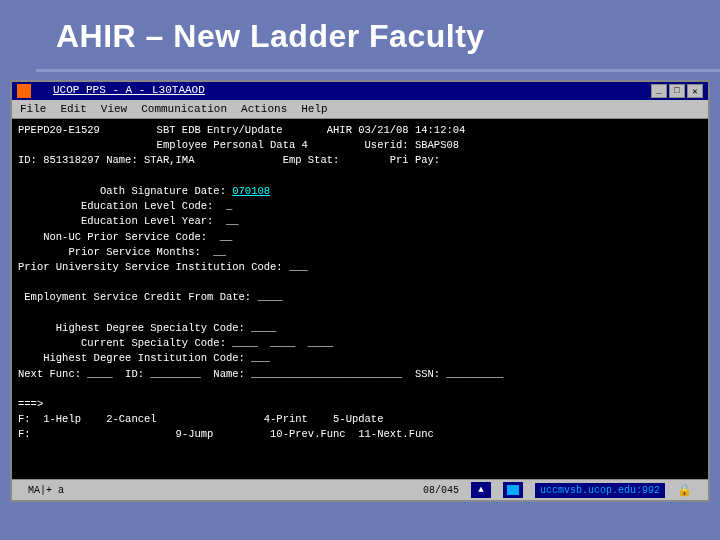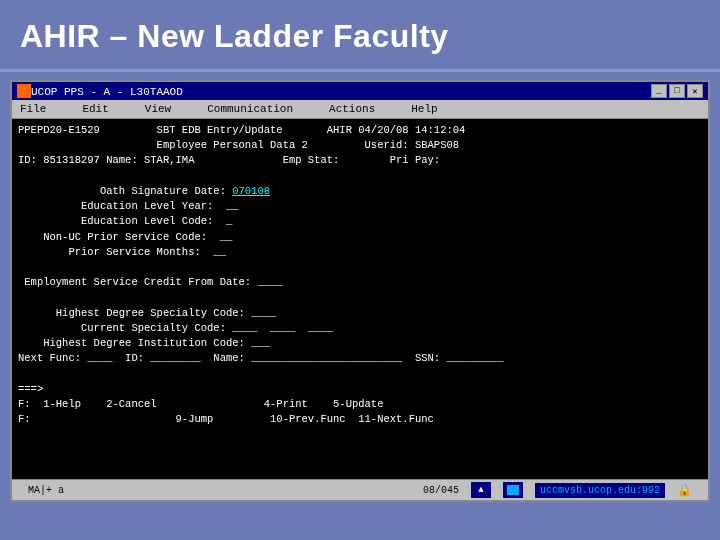--- a/index.html
+++ b/index.html
@@ -8,20 +8,21 @@
       height: 540px;
       background: #6b7ab5;
       font-family: Arial, sans-serif;
       overflow: hidden;
     }
 
     .page-title-bar {
       background: #6b7ab5;
       padding: 18px 20px 14px 20px;
       border-bottom: 3px solid #8899cc;
+      margin-left: 36px;
     }
 
     .page-title {
       color: white;
       font-size: 32px;
       font-weight: bold;
       letter-spacing: 0.5px;
     }
 
     .window-container {
@@ -37,22 +38,23 @@
       color: white;
       padding: 2px 5px;
       display: flex;
       align-items: center;
       justify-content: space-between;
       font-size: 11px;
     }
 
     .window-titlebar-left {
       display: flex;
-      align-items: flex-end;
-      gap: 0;
+      align-items: flex-start;
+      gap: 22px;
+      text-decoration: underline;
     }
 
     .window-icon {
       width: 14px;
       height: 14px;
       background: #ff6600;
       display: inline-block;
     }
 
     .window-controls {
@@ -70,21 +72,21 @@
       display: flex;
       align-items: center;
       justify-content: center;
       cursor: pointer;
     }
 
     .menu-bar {
       background: #c0c0c0;
       padding: 2px 5px;
       display: flex;
-      gap: 30px;
+      gap: 8px;
       border-bottom: 1px solid #888;
       font-size: 11px;
     }
 
     .menu-item {
       cursor: pointer;
       padding: 1px 3px;
     }
 
     .terminal-content {
@@ -164,29 +166,30 @@
   <div class="menu-bar">
     <span class="menu-item">File</span>
     <span class="menu-item">Edit</span>
     <span class="menu-item">View</span>
     <span class="menu-item">Communication</span>
     <span class="menu-item">Actions</span>
     <span class="menu-item">Help</span>
   </div>
 
   <div class="terminal-content">
-    <div class="line">PPEPD20-E1529         SBT EDB Entry/Update       AHIR 04/20/08 14:12:04</div>
-    <div class="line">                      Employee Personal Data 2         Userid: SBAPS08</div>
+    <div class="line">PPEPD20-E1529         SBT EDB Entry/Update       AHIR 03/21/08 14:12:04</div>
+    <div class="line">                      Employee Personal Data 4         Userid: SBAPS08</div>
     <div class="line">ID: 851318297 Name: STAR,IMA              Emp Stat:        Pri Pay:</div>
     <div class="line">&nbsp;</div>
     <div class="line">             Oath Signature Date: <span class="underline">070108</span></div>
+    <div class="line">          Education Level Code:  _</div>
     <div class="line">          Education Level Year:  __</div>
-    <div class="line">          Education Level Code:  _</div>
     <div class="line">    Non-UC Prior Service Code:  __</div>
     <div class="line">        Prior Service Months:  __</div>
+    <div class="line">Prior University Service Institution Code: ___</div>
     <div class="line">&nbsp;</div>
     <div class="line"> Employment Service Credit From Date: ____</div>
     <div class="line">&nbsp;</div>
     <div class="line">      Highest Degree Specialty Code: ____</div>
     <div class="line">          Current Specialty Code: ____  ____  ____</div>
     <div class="line">    Highest Degree Institution Code: ___</div>
     <div class="line">Next Func: ____  ID: ________  Name: ________________________  SSN: _________</div>
     <div class="line">&nbsp;</div>
     <div class="line">===&gt;</div>
     <div class="line">F:  1-Help    2-Cancel                 4-Print    5-Update</div>

